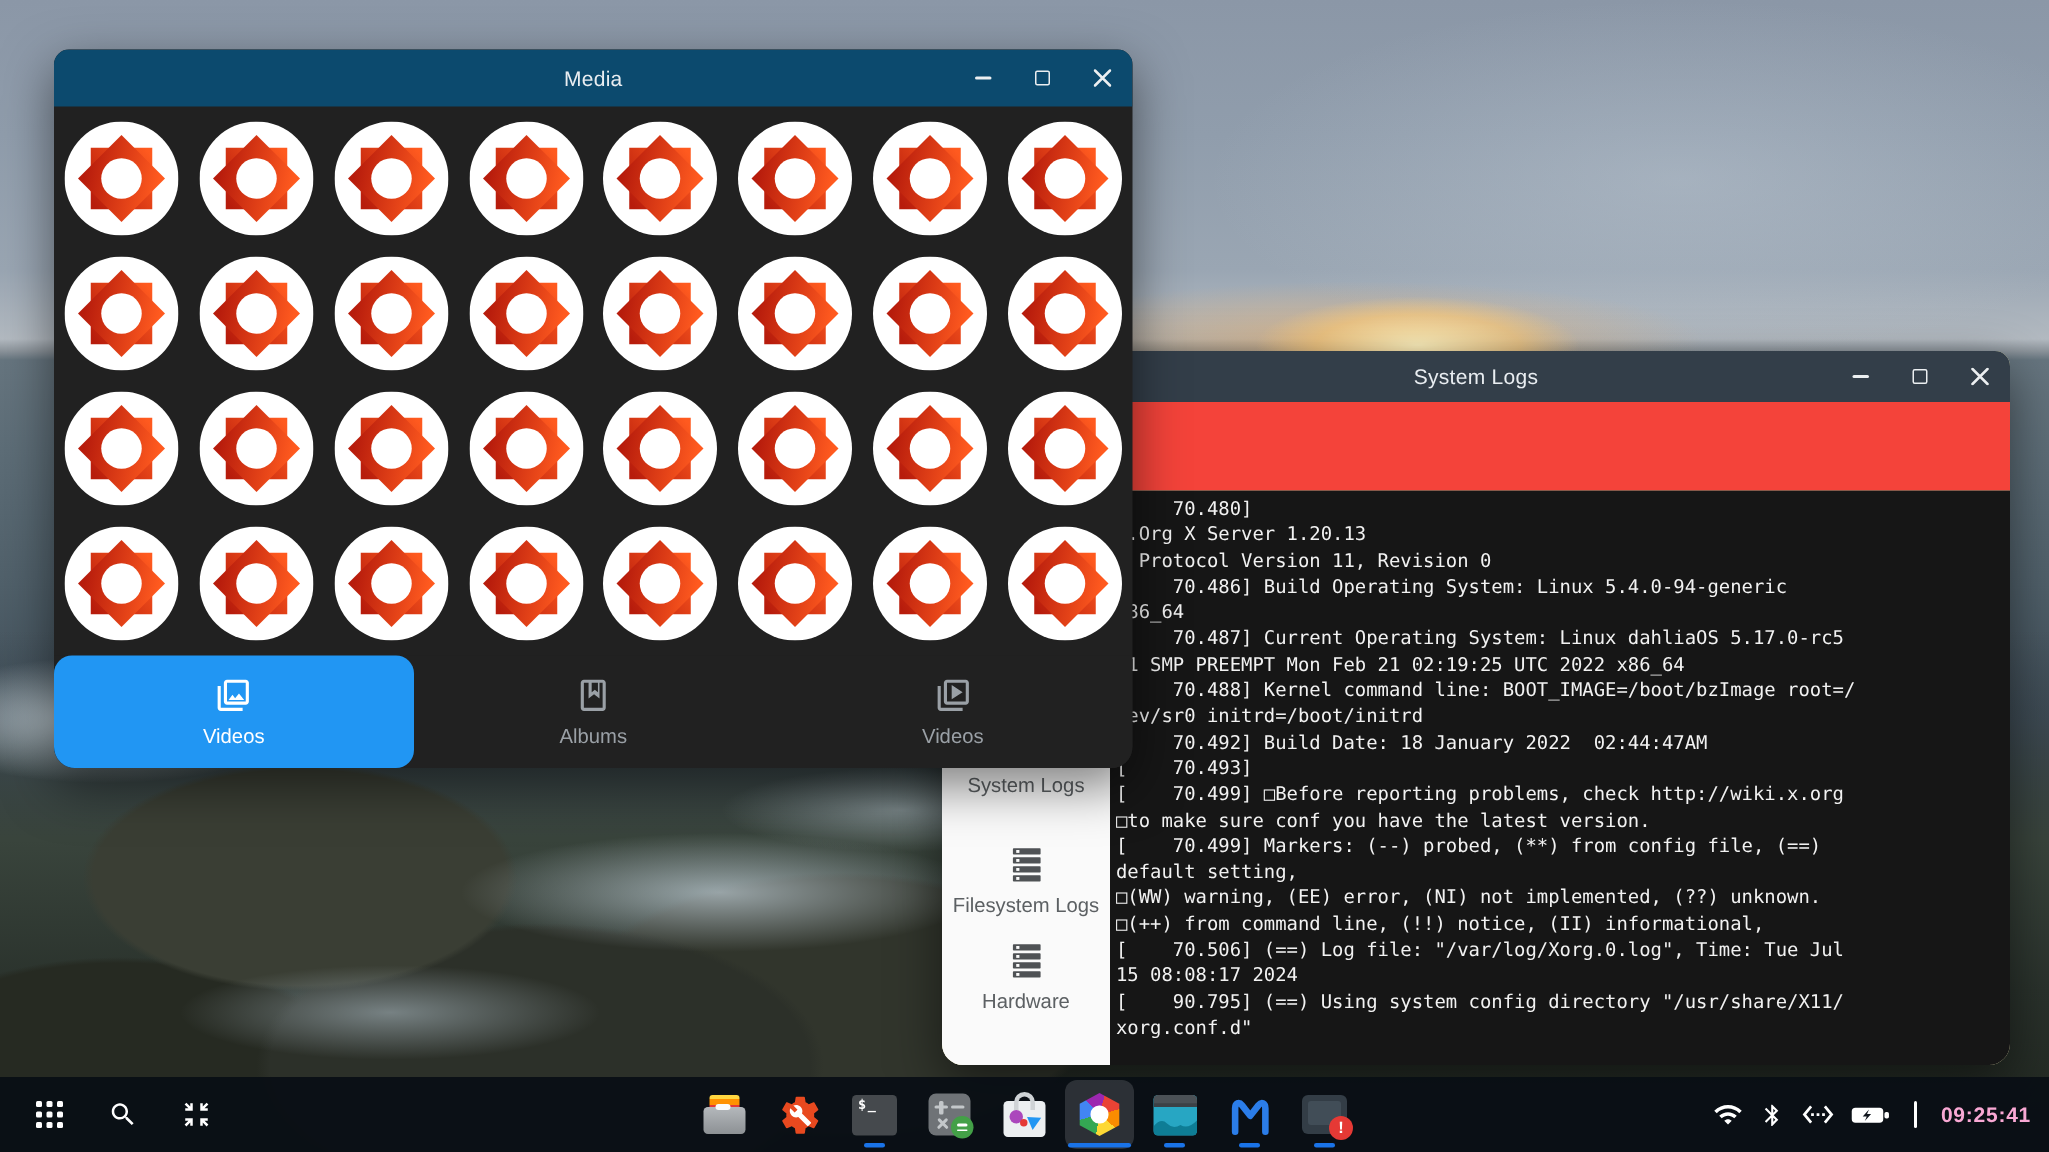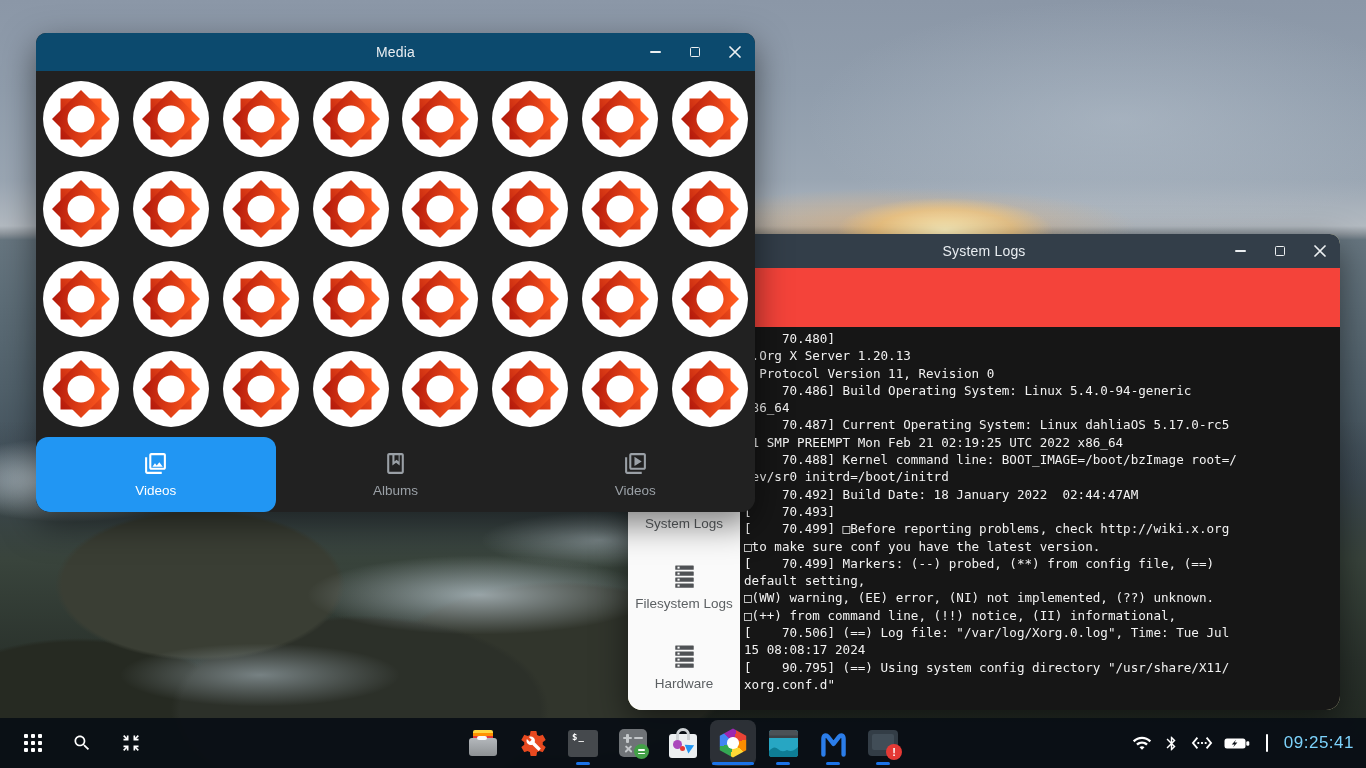--- a/index.html
+++ b/index.html
@@ -43,21 +43,21 @@
   .max-glyph { width:10px; height:10px; border:1.7px solid #eceff1; border-radius:1.5px; }
 
   
   .syslog { left:628px; top:234px; width:712px; height:476px; z-index:2; background:#fef9c3; }
   .syslog .titlebar { background:#333e49; }
   .syslog .appbar { height:59px; background:#f4433a; }
   .syslog .body { display:flex; height:383px; }
   .sidebar { width:112px; height:100%; background:#fafafa; position:relative; }
   .sb-item { position:absolute; left:0; width:112px; display:flex; flex-direction:column;
     align-items:center; gap:7px; cursor:pointer; }
-  .sb-item:nth-child(1){ top:158px; } .sb-item:nth-child(2){ top:238px; } .sb-item:nth-child(3){ top:318px; }
+  .sb-item:nth-child(1){ top:158px; } .sb-item:nth-child(2){ top:238px; } .sb-item:nth-child(3){ top:302px; }
   .sb-icon { width:23px; height:24px; }
   .sb-label { font-size:13.5px; color:#5c6063; white-space:nowrap; }
   .logpane { flex:1; height:100%; background:#161616; padding:3px 0 0 4px; overflow:hidden; }
   .logline { font-family:"DejaVu Sans Mono", monospace; font-size:12.6px; line-height:17.3px;
     color:#f2f2f2; white-space:pre; }
 
   
   .media { left:36px; top:33px; width:719px; height:479px; z-index:3; background:#212121; }
   .media .titlebar { background:#0c4a6e; height:38px; }
   .applogo { position:absolute; left:14px; top:9px; }
@@ -141,21 +141,21 @@
   .l-badge { position:absolute; right:-4px; bottom:-4px; width:16px; height:16px; border-radius:50%;
     background:#e53935; color:#fff; font:700 11px/16px "Liberation Sans",sans-serif; text-align:center; }
   
   .ai-svg32 { width:31px; height:31px; display:block; }
 
   .tb-right { margin-left:auto; display:flex; align-items:center; gap:11px; padding-right:12px; }
   .tray-ic { display:flex; align-items:center; justify-content:center; background:none; border:none;
     cursor:pointer; padding:0; }
   .tray-ic svg { fill:#fff; }
   .tray-divider { width:2px; height:18px; background:#fff; border-radius:1px; margin:0 5px; }
-  .clock { color:#7dd3fc; font-size:17px; font-weight:400; letter-spacing:.5px; cursor:pointer; }
+  .clock { color:#f9a8d4; font-size:14px; font-weight:700; letter-spacing:.5px; cursor:pointer; }
 
   .hidden-defs { position:absolute; width:0; height:0; }
 </style>
 </head>
 <body>
 
 <svg class="hidden-defs" aria-hidden="true">
   <defs>
     <linearGradient id="starGrad" x1="0" y1="0.85" x2="1" y2="0.15">
       <stop offset="0" stop-color="#b71c0c"></stop>

